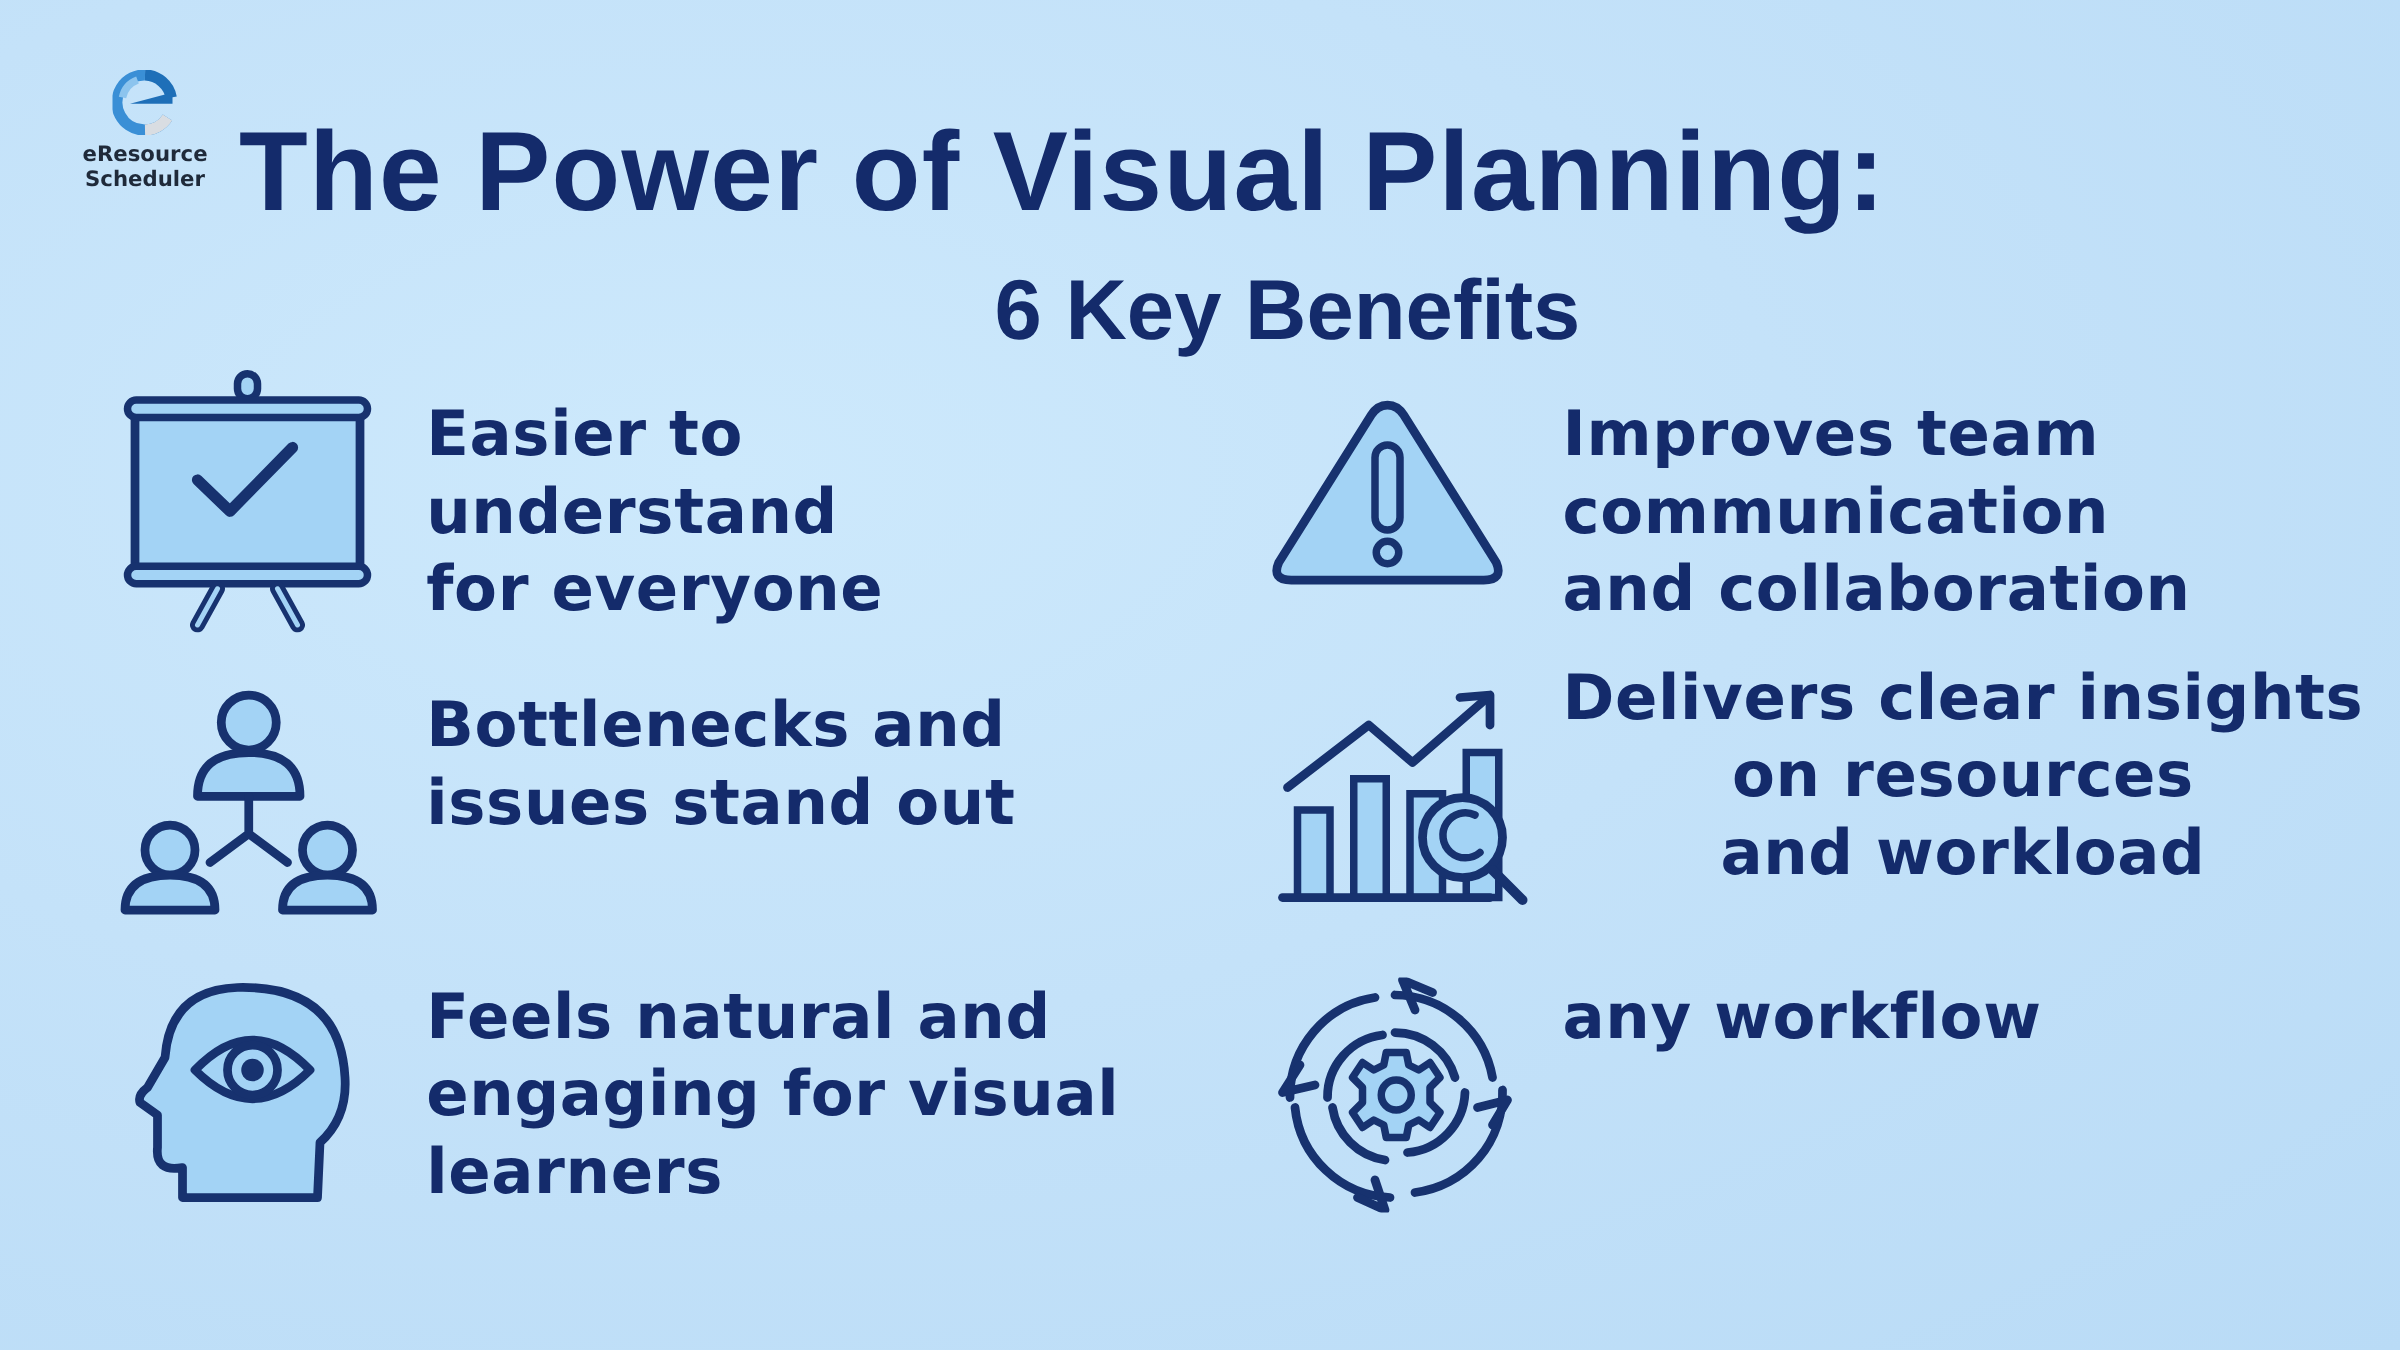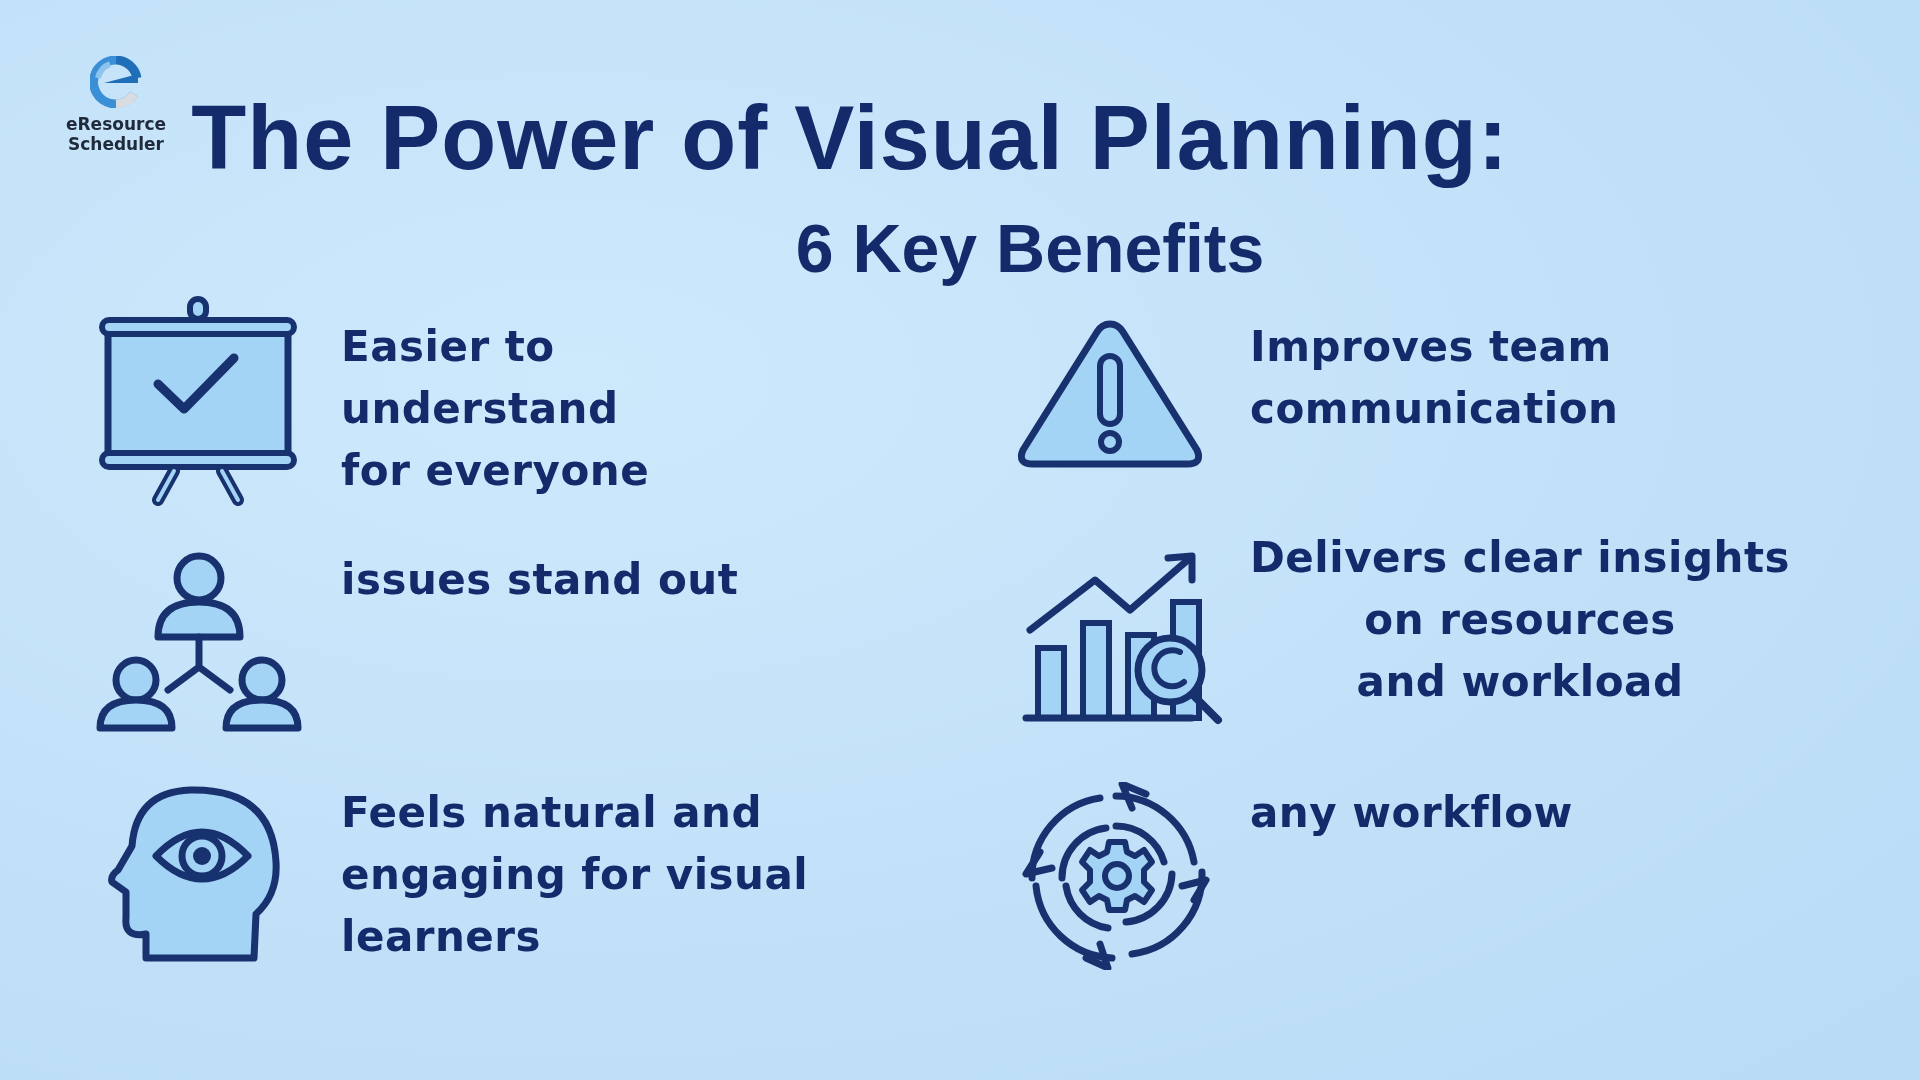--- a/index.html
+++ b/index.html
@@ -21,21 +21,21 @@
   }
   .subtitle {
     position:absolute; left:70px; width:1920px; top:208px; text-align:center;
     font-family:"Liberation Sans", sans-serif; font-size:68px; font-weight:600;
     line-height:80px; color:#142b6b;
   }
   .benefit { position:absolute; }
   .benefit .icon { position:absolute; }
   .benefit .text {
     position:absolute; font-family:"DejaVu Sans", sans-serif; font-weight:bold;
-    font-size:42px; line-height:62px; color:#142b6b; white-space:nowrap;
+    font-size:50px; line-height:62px; color:#142b6b; white-space:nowrap;
     letter-spacing:0.5px;
   }
   .benefit .text span { display:block; }
 </style>
 </head>
 <body>
 
 <div class="logo">
   <svg viewBox="0 0 52 52">
     <path d="M26 4 A22 22 0 1 0 44 38" fill="none" stroke="#3a8fd6" stroke-width="9"></path>
@@ -74,34 +74,36 @@
 
 <div class="benefit" style="left:0;top:0;">
   <svg class="icon" style="left:1015px;top:318px;" width="190" height="152" viewBox="0 0 190 152">
     <path d="M95 6 Q103 6 108 14 L182 132 Q188 146 172 146 L18 146 Q2 146 8 132 L82 14 Q87 6 95 6 Z" fill="#a3d3f5" stroke="#17326f" stroke-width="7" stroke-linejoin="round"></path>
     <rect x="85" y="38" width="20" height="68" rx="10" fill="#a3d3f5" stroke="#17326f" stroke-width="6"></rect>
     <circle cx="95" cy="124" r="9" fill="#a3d3f5" stroke="#17326f" stroke-width="6"></circle>
   </svg>
   <div class="text" style="left:1250px;top:316px;">
     <span>Improves team</span>
     <span>communication</span>
+    <span>and collaboration</span>
   </div>
 </div>
 
 <div class="benefit" style="left:0;top:0;">
   <svg class="icon" style="left:96px;top:552px;" width="206" height="180" viewBox="0 0 206 180">
     <circle cx="103" cy="26" r="22" fill="#a3d3f5" stroke="#17326f" stroke-width="7"></circle>
     <path d="M62 85 Q62 50 103 50 Q144 50 144 85 Z" fill="#a3d3f5" stroke="#17326f" stroke-width="7" stroke-linejoin="round"></path>
     <path d="M103 85 L103 115 M103 115 L72 138 M103 115 L134 138" stroke="#17326f" stroke-width="7" stroke-linecap="round" fill="none"></path>
     <circle cx="40" cy="128" r="20" fill="#a3d3f5" stroke="#17326f" stroke-width="7"></circle>
     <path d="M4 176 Q4 148 40 148 Q76 148 76 176 Z" fill="#a3d3f5" stroke="#17326f" stroke-width="7" stroke-linejoin="round"></path>
     <circle cx="166" cy="128" r="20" fill="#a3d3f5" stroke="#17326f" stroke-width="7"></circle>
     <path d="M130 176 Q130 148 166 148 Q202 148 202 176 Z" fill="#a3d3f5" stroke="#17326f" stroke-width="7" stroke-linejoin="round"></path>
   </svg>
   <div class="text" style="left:341px;top:549px;">
+    <span>Bottlenecks and</span>
     <span>issues stand out</span>
   </div>
 </div>
 
 <div class="benefit" style="left:0;top:0;">
   <svg class="icon" style="left:1020px;top:550px;" width="210" height="180" viewBox="0 0 210 180">
     <polyline points="10,80 75,30 110,60 170,8" fill="none" stroke="#17326f" stroke-width="7" stroke-linecap="round" stroke-linejoin="round"></polyline>
     <polyline points="148,8 172,6 172,30" fill="none" stroke="#17326f" stroke-width="7" stroke-linecap="round" stroke-linejoin="round"></polyline>
     <rect x="18" y="98" width="26" height="70" fill="#a3d3f5" stroke="#17326f" stroke-width="6"></rect>
     <rect x="63" y="73" width="26" height="95" fill="#a3d3f5" stroke="#17326f" stroke-width="6"></rect>

